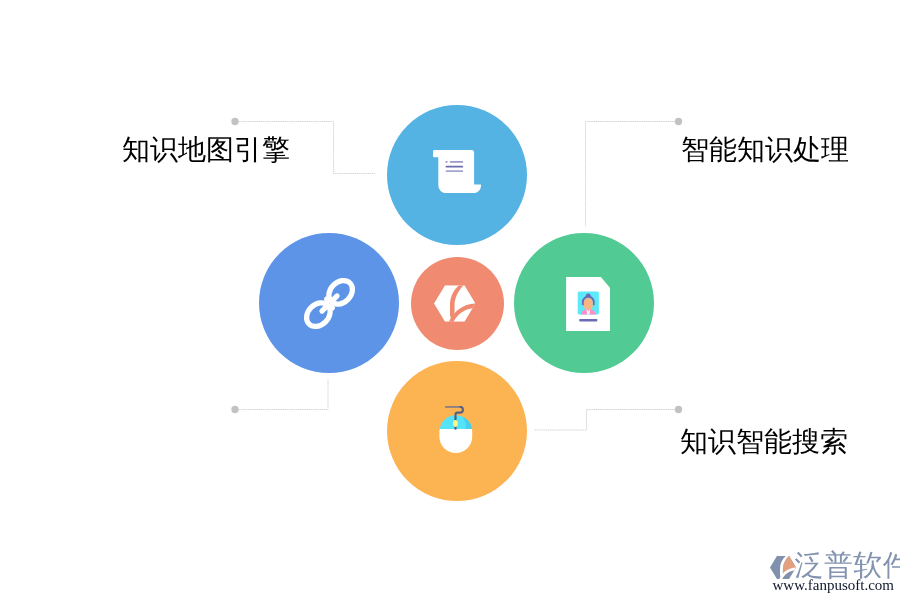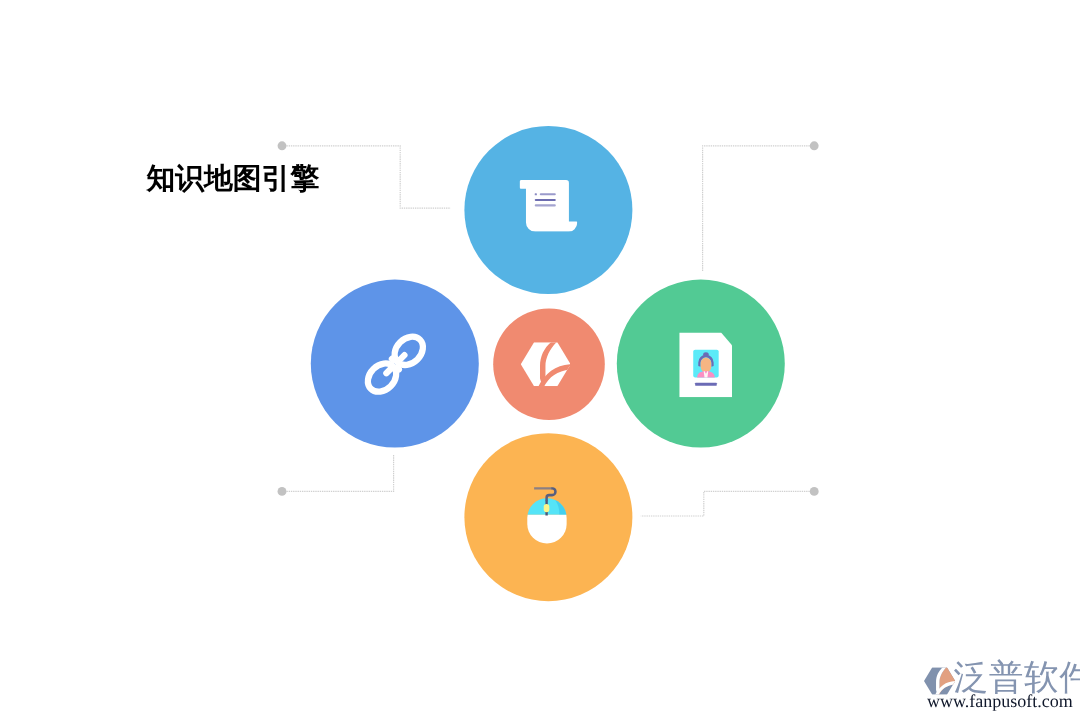--- a/index.html
+++ b/index.html
@@ -1,22 +1,22 @@
 <!DOCTYPE html>
 <html><head>
 <meta charset="utf-8">
 <title>Knowledge Diagram</title>
 <style>
   html,body{margin:0;padding:0;}
   body{width:900px;height:600px;background:#ffffff;overflow:hidden;
        font-family:"Liberation Sans",sans-serif;}
   .stage{position:relative;width:900px;height:600px;}
   .node{position:absolute;border-radius:50%;display:flex;align-items:center;justify-content:center;}
-  .label{position:absolute;font-weight:bold;color:#000;white-space:nowrap;
-         font-size:24px;line-height:24px;letter-spacing:0px;}
+  .label{position:absolute;font-weight:normal;color:#000;white-space:nowrap;
+         font-size:28px;line-height:24px;letter-spacing:0px;}
   svg.conn{position:absolute;left:0;top:0;width:900px;height:600px;pointer-events:none;}
 
   
   #n-top   {left:387px; top:105px; width:140px; height:140px; background:#55b3e4;}
   #n-left  {left:259px; top:233px; width:140px; height:140px; background:#5e94e8;}
   #n-right {left:514px; top:233px; width:140px; height:140px; background:#52ca94;}
   #n-bottom{left:387px; top:361px; width:140px; height:140px; background:#fcb452;}
   #n-center{left:411px; top:257px; width:93px;  height:93px;  background:#f08a70; z-index:5;}
 
   .node > svg{position:absolute;}
@@ -140,14 +140,16 @@
         <path fill="#ffffff" d="M27.8 -2 C20.2 3.6 16.2 11.2 16.2 20.0 L16.2 30.5 L19.0 40 L20.8 30.5 L20.8 20.0 C20.8 12.8 24.8 4.6 32.2 -2 Z"></path>
         <path fill="#ffffff" d="M13.5 40 C19.8 25.8 29.5 18.4 44 18.4 L44 23.0 C31.0 23.0 23.0 29.3 18.3 40 Z"></path>
         <path fill="none" d="M0 0"></path>
       </g>
     </svg>
     <span class="logo-brand" style="color: rgb(132, 148, 176);">泛普软件</span>
     <span class="logo-url" style="color: #0f172a;">www.fanpusoft.com</span>
   </div>
 
   <div class="label" id="lb0" style="color: rgb(0, 0, 0);">知识地图引擎</div>
+  <div class="label" id="lb1" style="color: rgb(0, 0, 0);">智能知识处理</div>
+  <div class="label" id="lb3" style="color: rgb(0, 0, 0);">知识智能搜索</div>
 
 </div>
 
 </body></html>

